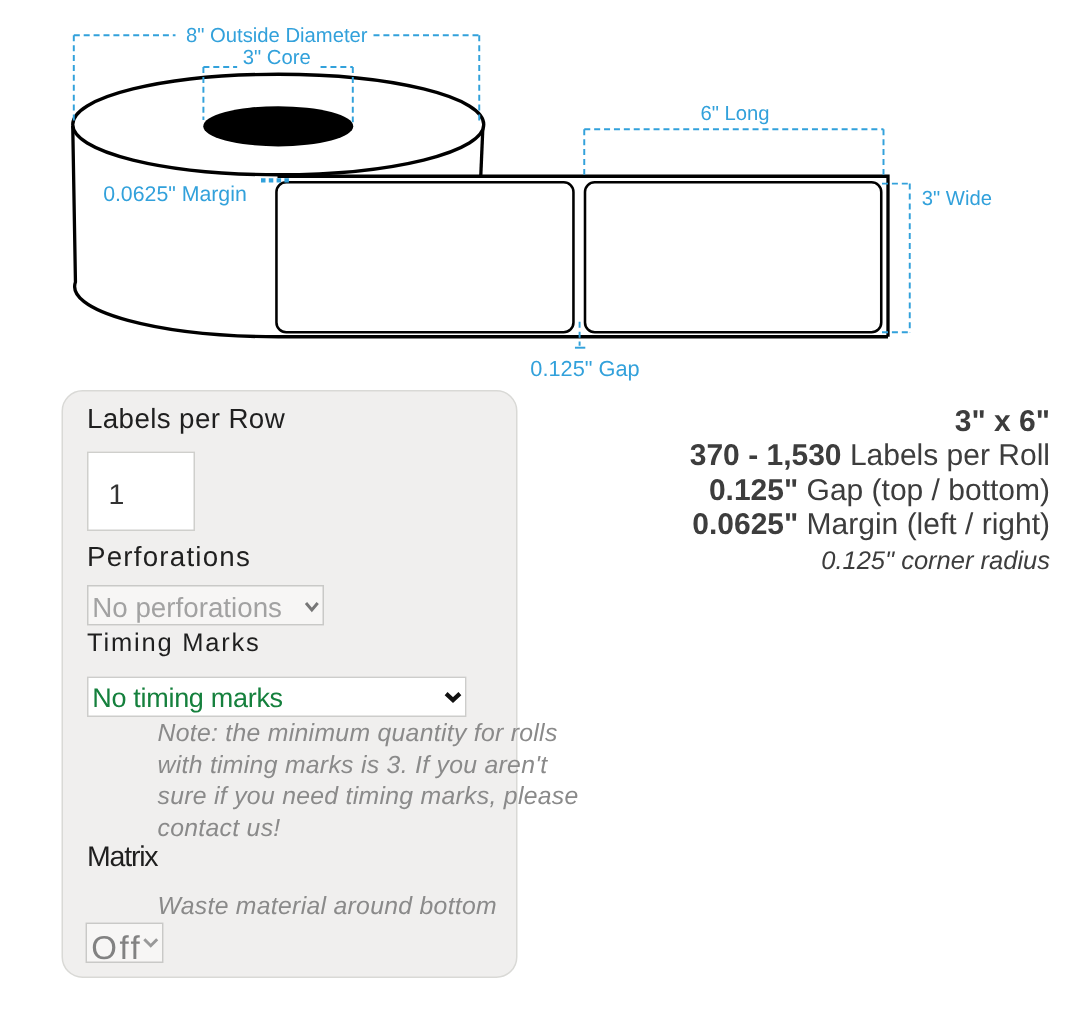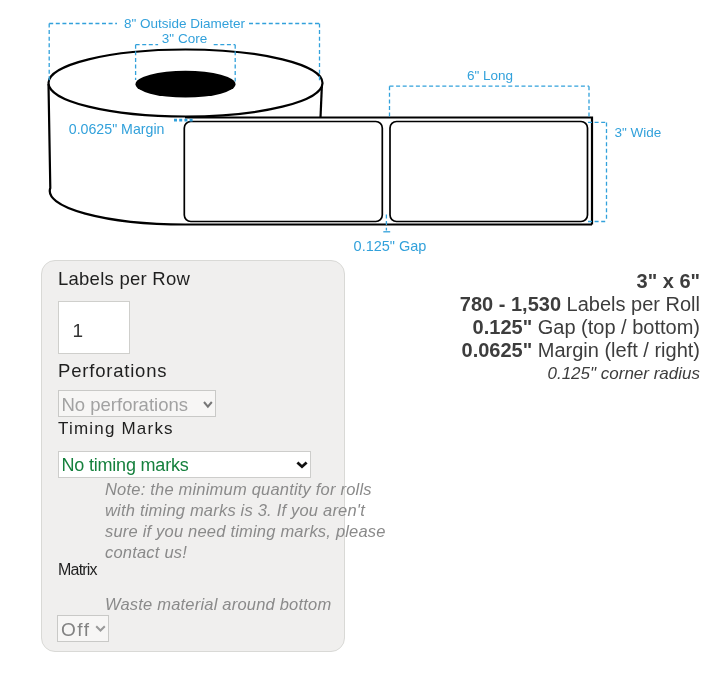--- a/index.html
+++ b/index.html
@@ -128,38 +128,38 @@
   <div class="abs" style="left:15.6px;top:190.3px;width:251.2px;height:24.7px;background:#fff;border:1px solid #cdcdcb;"></div>
 
   <div class="abs" style="left:19.5px;top:194.3px;font-size:18px;letter-spacing:-0.2px;color:#15803d;white-space:nowrap;">No timing marks</div>
 
   <svg class="abs" style="left:254px;top:199.5px" width="12" height="8" viewBox="0 0 12 8">
         <path d="M1.4,1.4 L6,5.7 L10.6,1.4" fill="none" stroke="#111" stroke-width="2.8"></path>
       </svg>
 
   <div class="note" style="top:217.7px">Note: the minimum quantity for rolls<br>with timing marks is 3. If you aren't<br>sure if you need timing marks, please<br>contact us!</div>
 
-  <div class="plabel" style="top:299.6px;font-size:16px;letter-spacing:-0.8px;">Matrix</div>
+  <div class="plabel" style="top:299.6px;font-size:19px;letter-spacing:-0.8px;">Matrix</div>
 
   <div class="note" style="top:332.7px">Waste material around bottom</div>
 
   <div class="abs" style="left:15.3px;top:354.1px;width:49.3px;height:25.4px;background:#f7f6f5;border:1px solid #c9c9c7;"></div>
 
-  <div class="abs" style="left:18.9px;top:358.3px;font-size:19px;letter-spacing:1.6px;color:#828282;">Off</div>
+  <div class="abs" style="left:18.9px;top:358.3px;font-size:22px;letter-spacing:1.6px;color:#828282;">Off</div>
 
   <svg class="abs" style="left:52.8px;top:363.8px" width="11" height="8" viewBox="0 0 11 8">
         <path d="M1.2,1.2 L5.5,5.5 L9.8,1.2" fill="none" stroke="#999" stroke-width="2"></path>
       </svg>
 </div>
 
 <div class="spec">
 
   <div><b>3" x 6"</b></div>
 
-  <div><b>780 - 1,530</b> Labels per Roll</div>
+  <div><b>370 - 1,530</b> Labels per Roll</div>
 
   <div><b>0.125"</b> Gap (top / bottom)</div>
 
   <div><b>0.0625"</b> Margin (left / right)</div>
 
   <div style="font-size:17px;font-style:italic;">0.125" corner radius</div>
 </div>
 
 </div>
 

